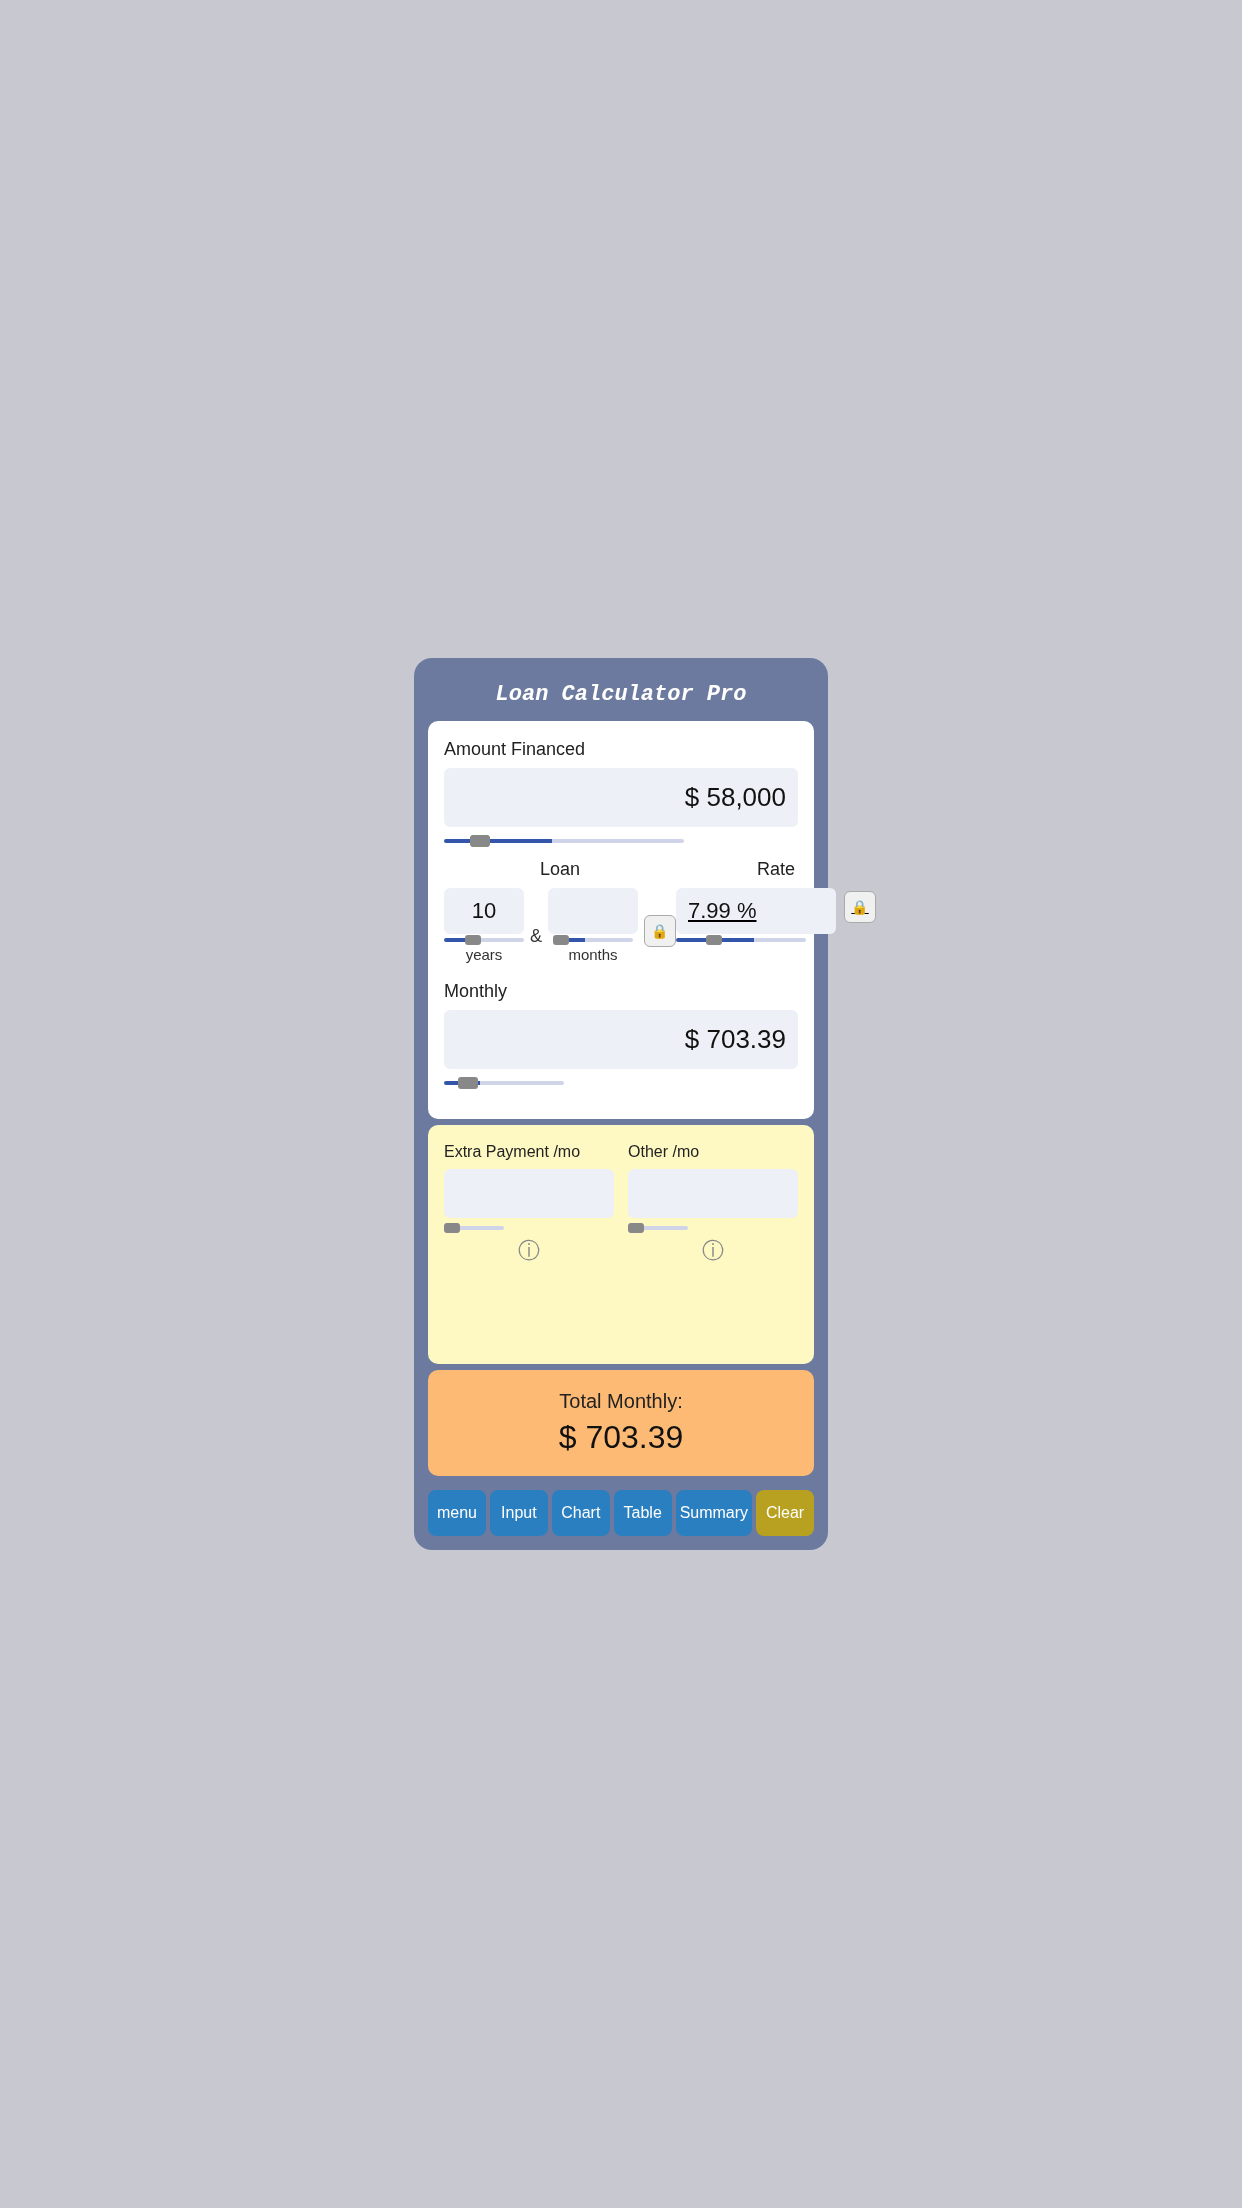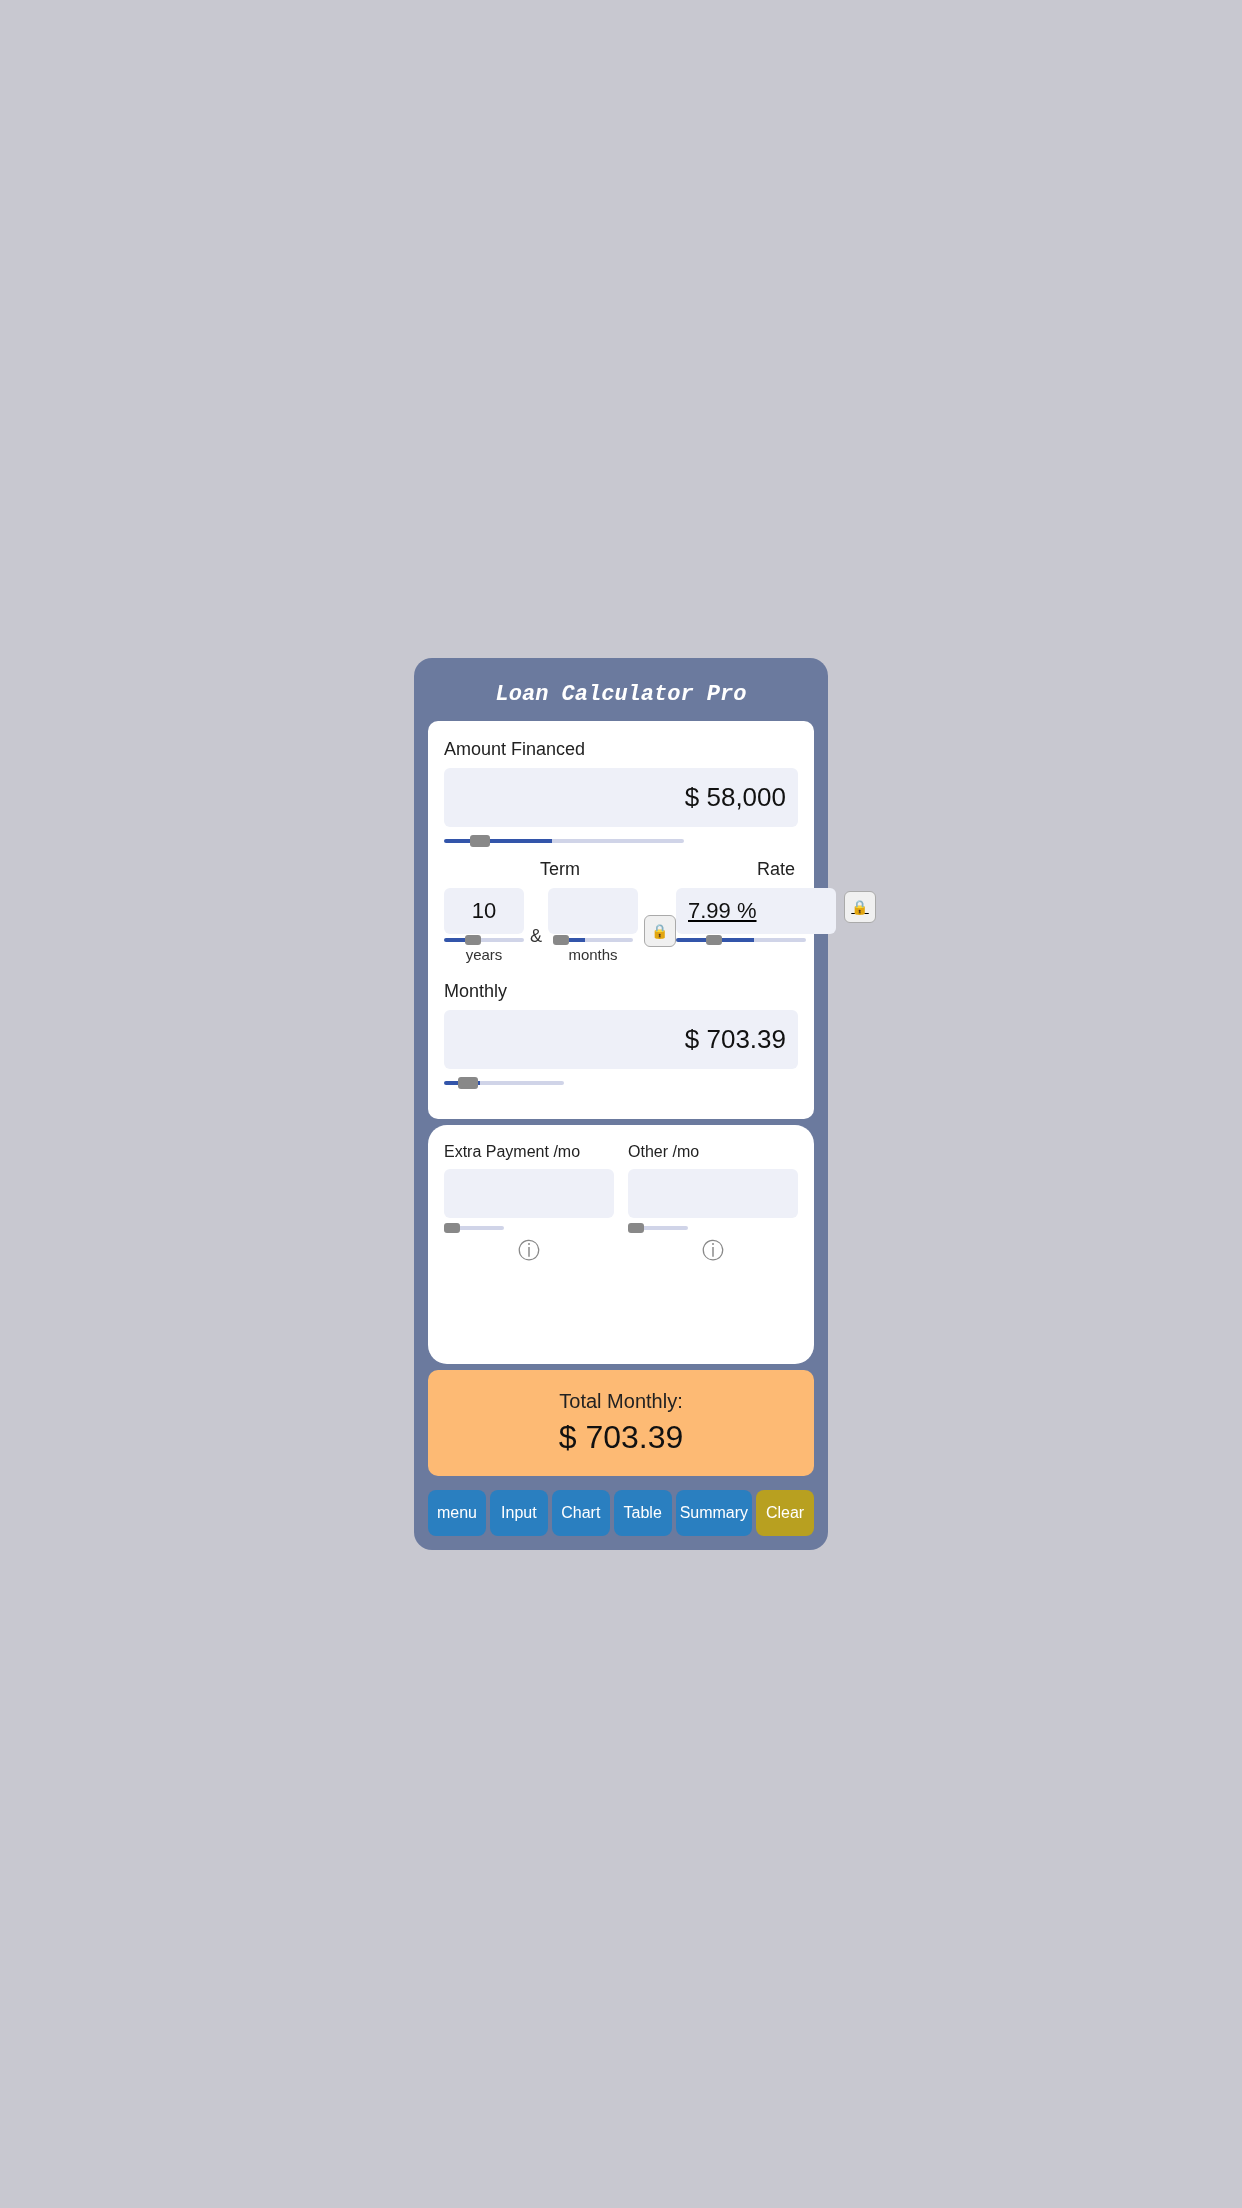--- a/index.html
+++ b/index.html
@@ -221,22 +221,22 @@
       background: #888;
       border-radius: 3px;
       cursor: pointer;
     }
 
     .monthly-section {
       margin-top: 18px;
     }
 
     .secondary-card {
-      background: #ffffff;
-      border-radius: 19px;
+      background: #fef9c3;
+      border-radius: 10px;
       padding: 18px 16px;
       margin-bottom: 6px;
     }
 
     .extra-payment-row {
       display: flex;
       gap: 14px;
       align-items: flex-start;
     }
 
@@ -393,21 +393,21 @@
     <div class="section-label">Amount Financed</div>
     <input class="input-field" type="text" value="$ 58,000" style="">
     <div class="slider-container">
       <input class="amount-slider" type="range" min="0" max="500000" value="58000" style="">
     </div>
 
     
     <div class="term-rate-container">
 
       <div class="term-section">
-        <div class="term-section-label">Term</div>
+        <div class="term-section-label">Loan</div>
         <div class="term-inputs-row">
 
           <div class="term-block">
             <input class="term-input" type="text" value="10" style="">
             <input class="slider-small" type="range" min="0" max="30" value="10" style="">
             <div class="term-label">years</div>
           </div>
 
           <div class="and-label">&amp;</div>
 

